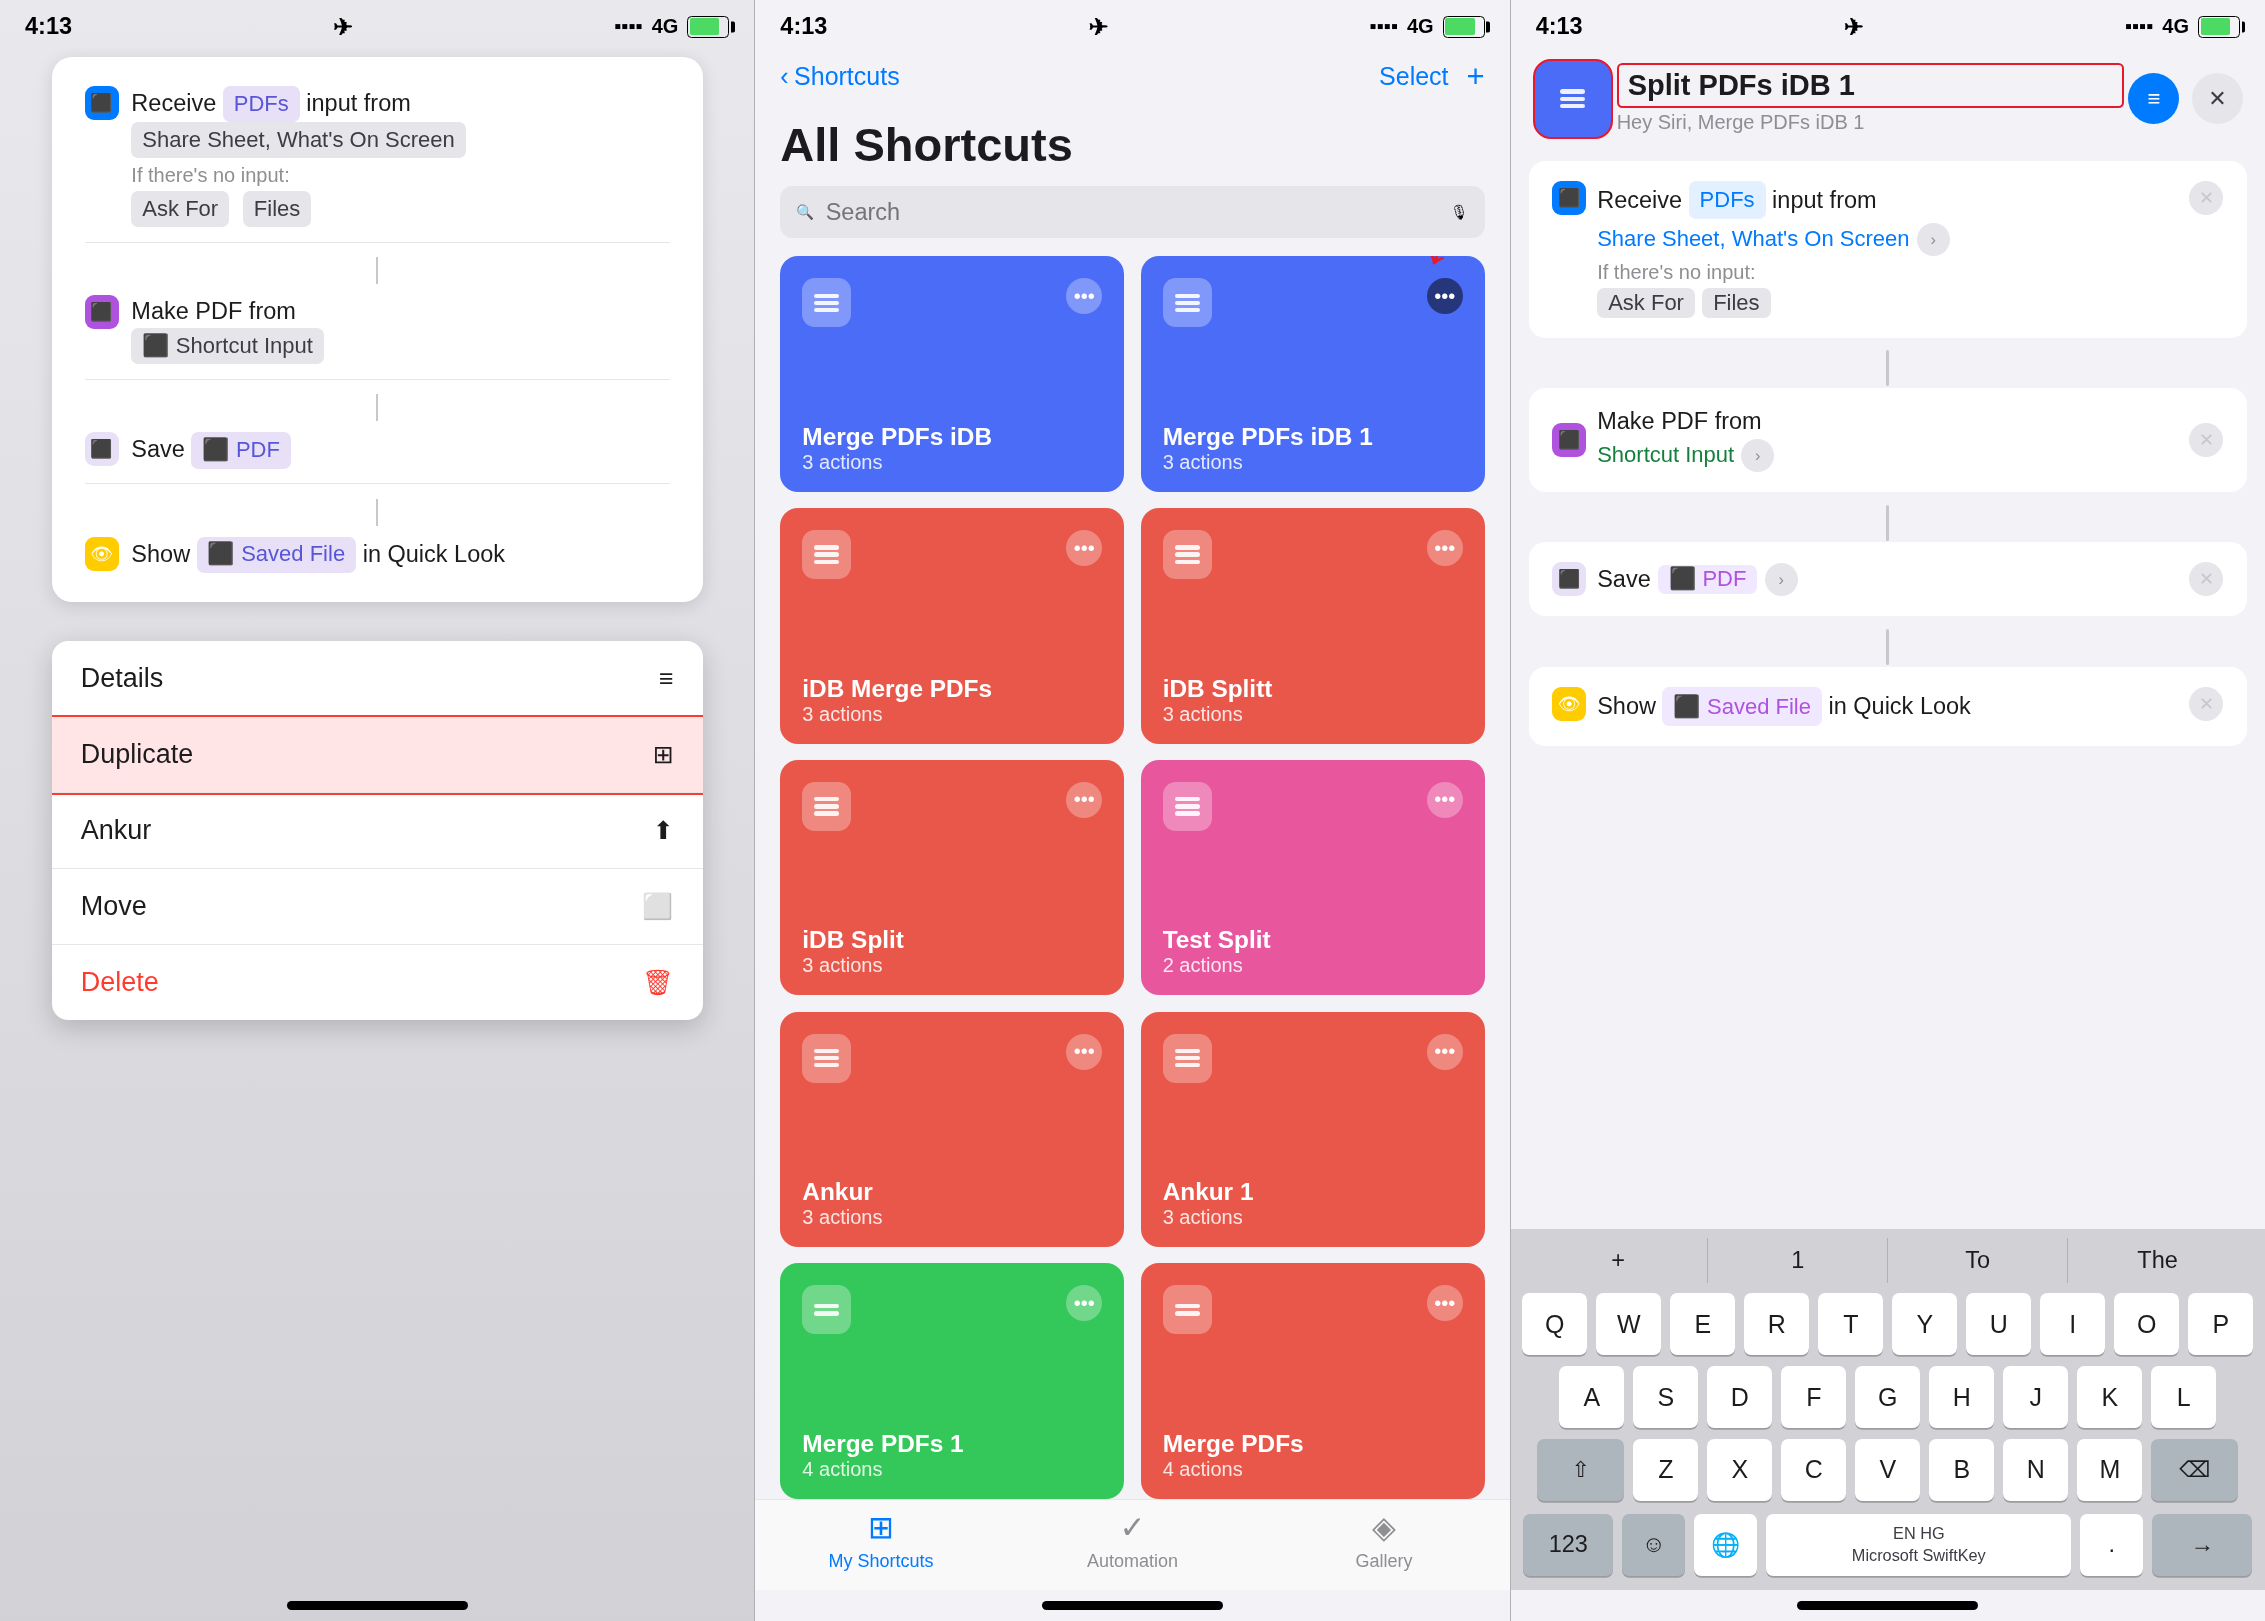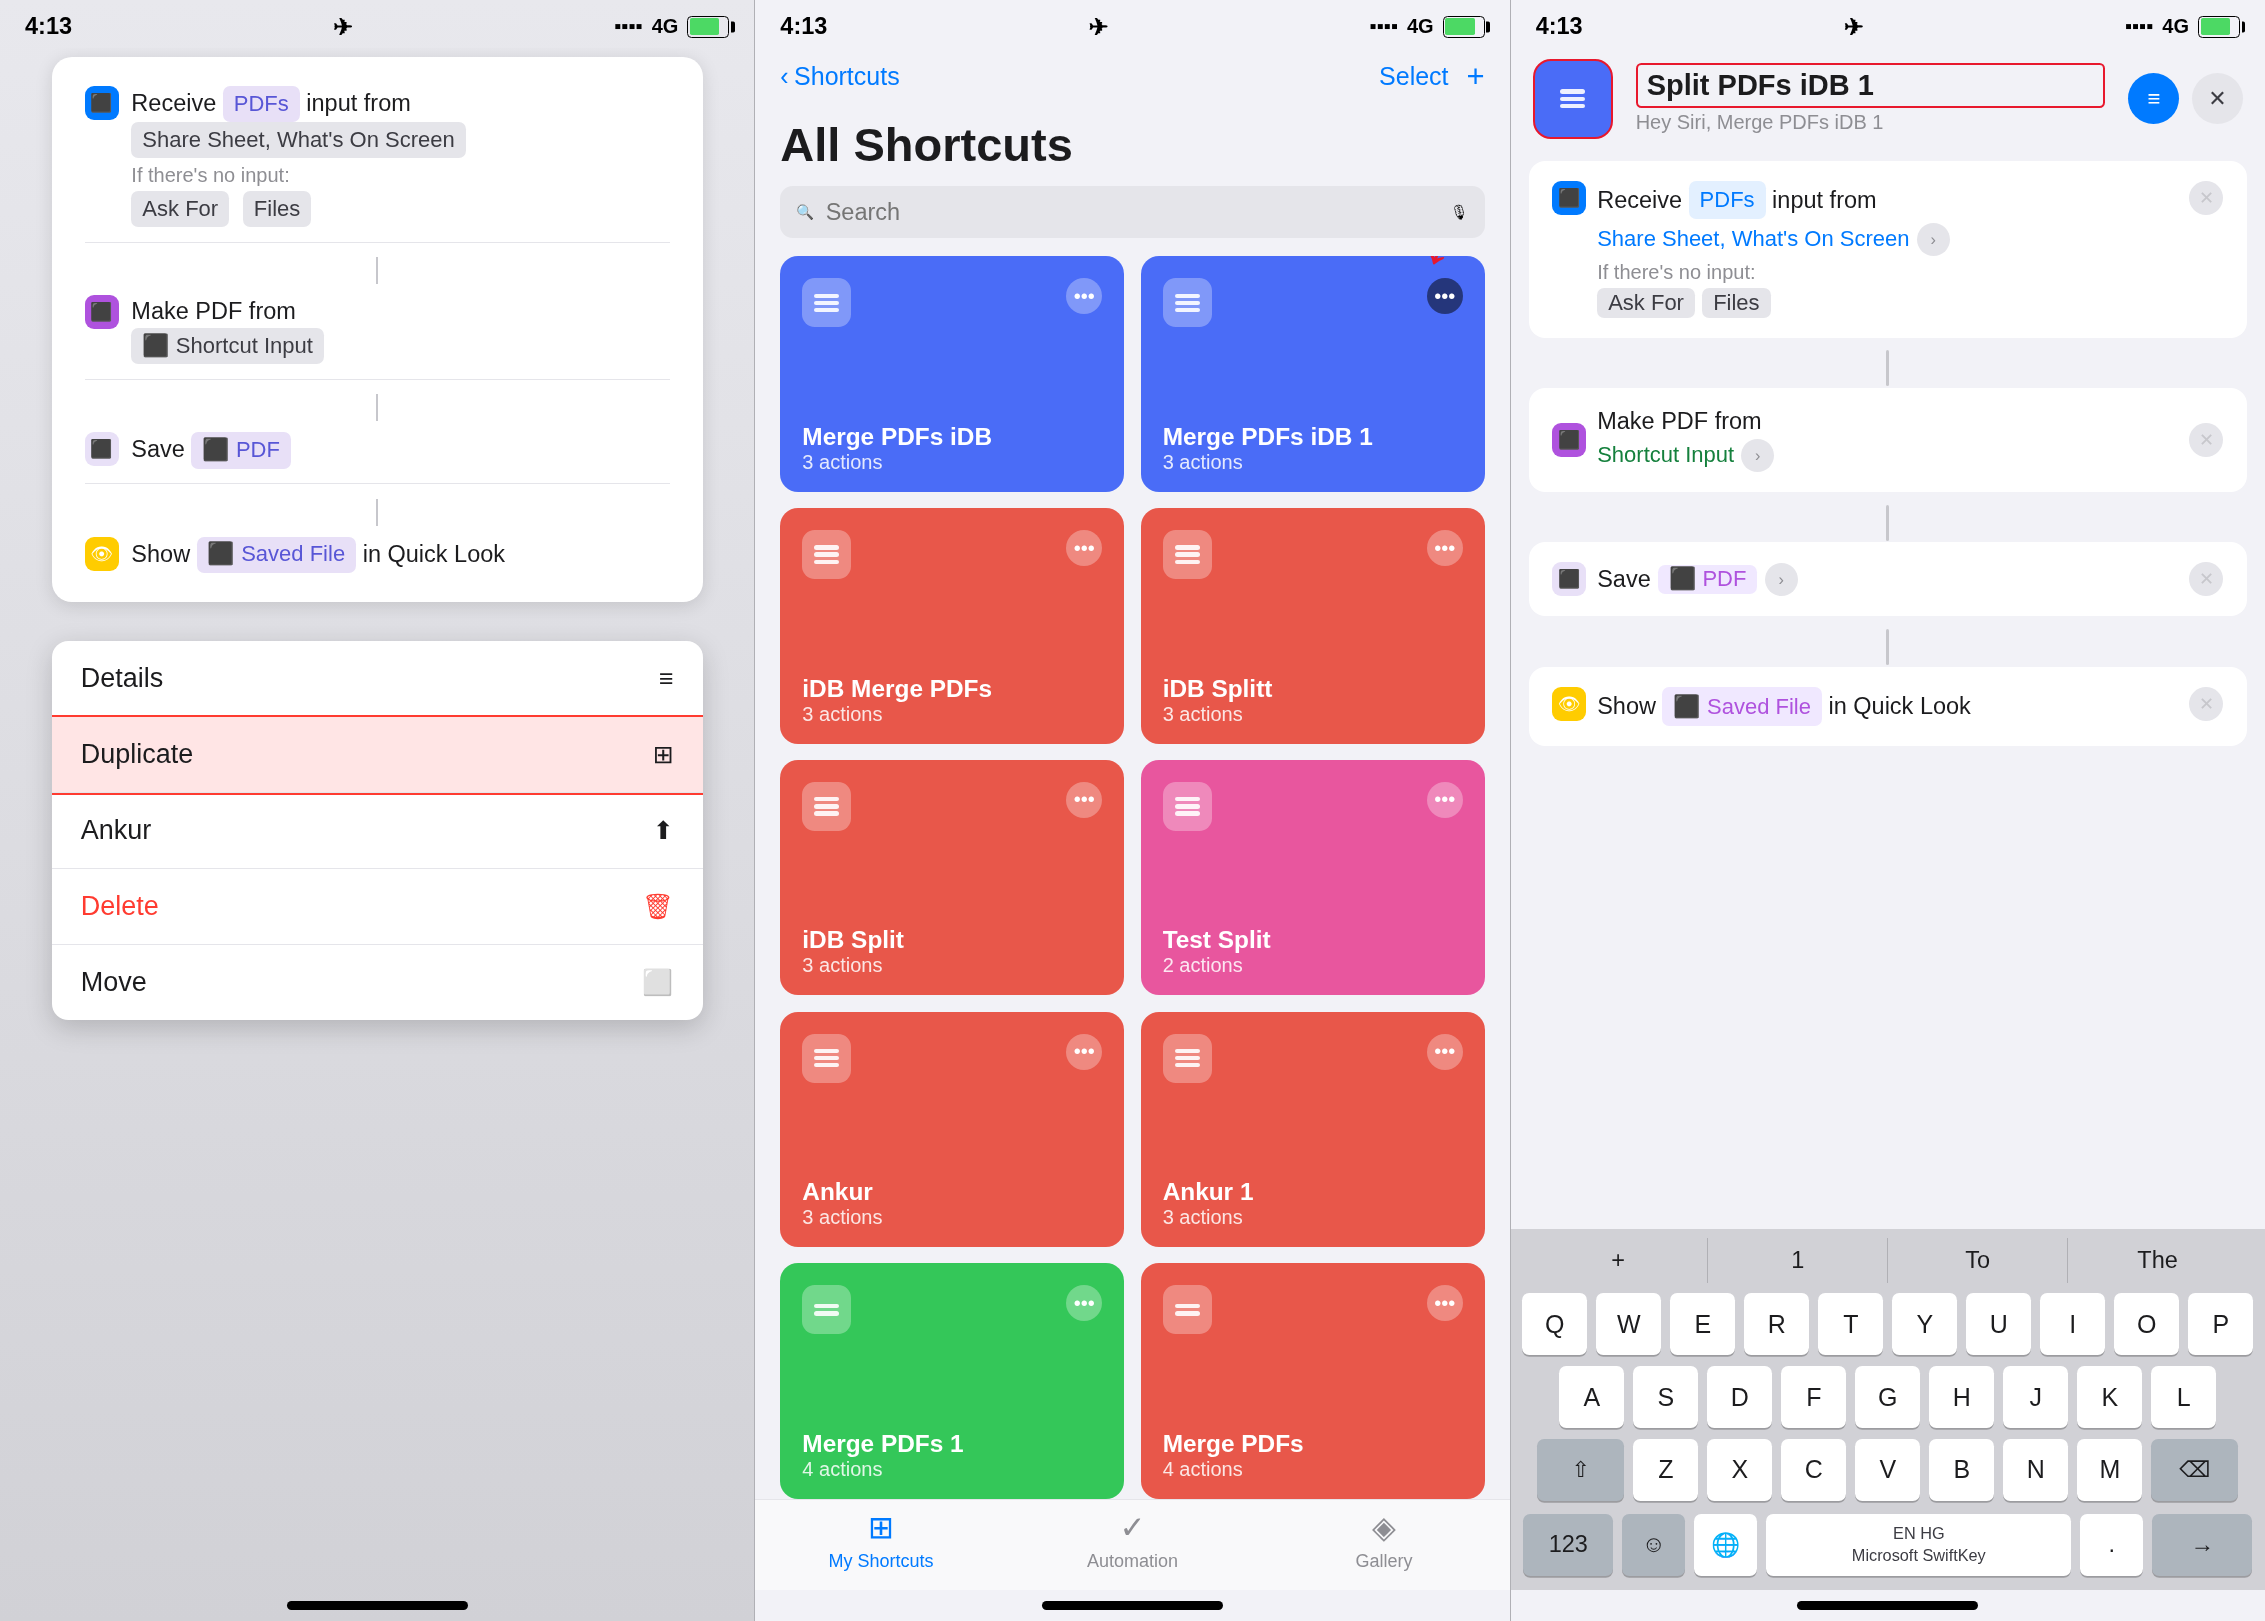--- a/index.html
+++ b/index.html
@@ -306,21 +306,21 @@
     .tab-icon { font-size: 31px; }
 
     
     #panel3 {
       background: #f2f2f7;
     }
     .p3-header {
       display: flex;
       align-items: center;
       padding: 11px 22px 14.5px 22px;
-      gap: 23px;
+      gap: 4px;
       background: #f2f2f7;
     }
     .shortcut-app-icon {
       width: 80px;
       height: 80px;
       background: #4a6cf7;
       border-radius: 18px;
       display: flex;
       align-items: center;
       justify-content: center;
@@ -584,27 +584,27 @@
       <span class="menu-icon">≡</span>
     </div>
     <div class="menu-item highlight-item">
       <span>Duplicate</span>
       <span class="menu-icon">⊞</span>
     </div>
     <div class="menu-item">
       <span>Ankur</span>
       <span class="menu-icon">⬆</span>
     </div>
+    <div class="menu-item">
+      <span>Move</span>
+      <span class="menu-icon">⬜</span>
+    </div>
     <div class="menu-item delete-item">
       <span>Delete</span>
       <span class="menu-icon">🗑</span>
-    </div>
-    <div class="menu-item">
-      <span>Move</span>
-      <span class="menu-icon">⬜</span>
     </div>
   </div>
 
   <div style="flex:1;"></div>
   <div class="home-indicator"></div>
 </div>
 
 <div class="phone-panel" id="panel2">
 
   <div class="status-bar">

